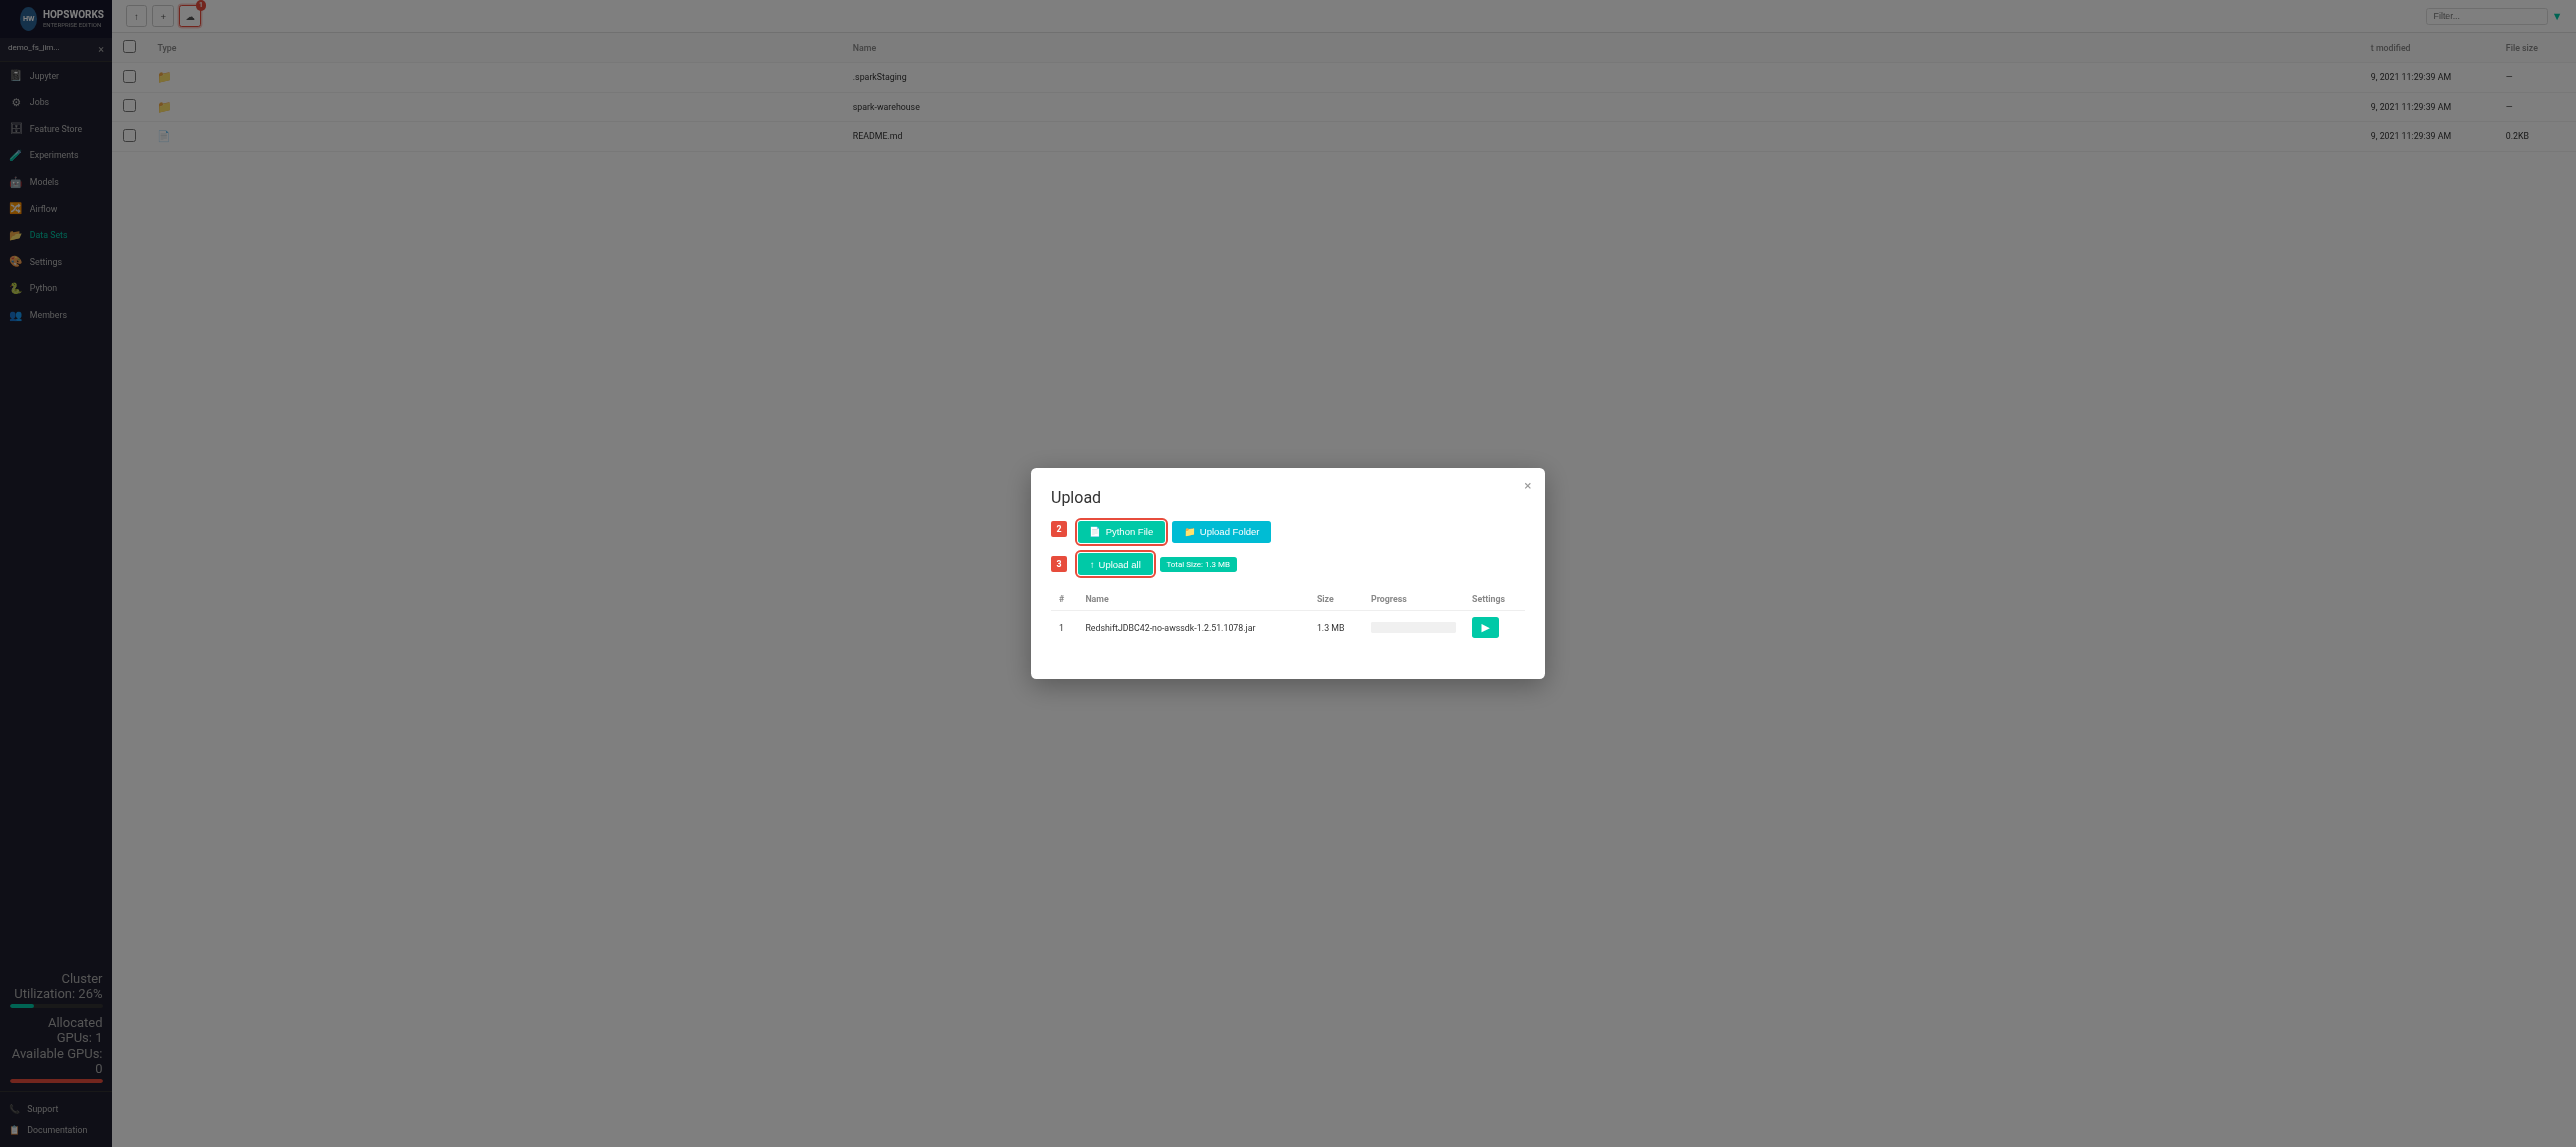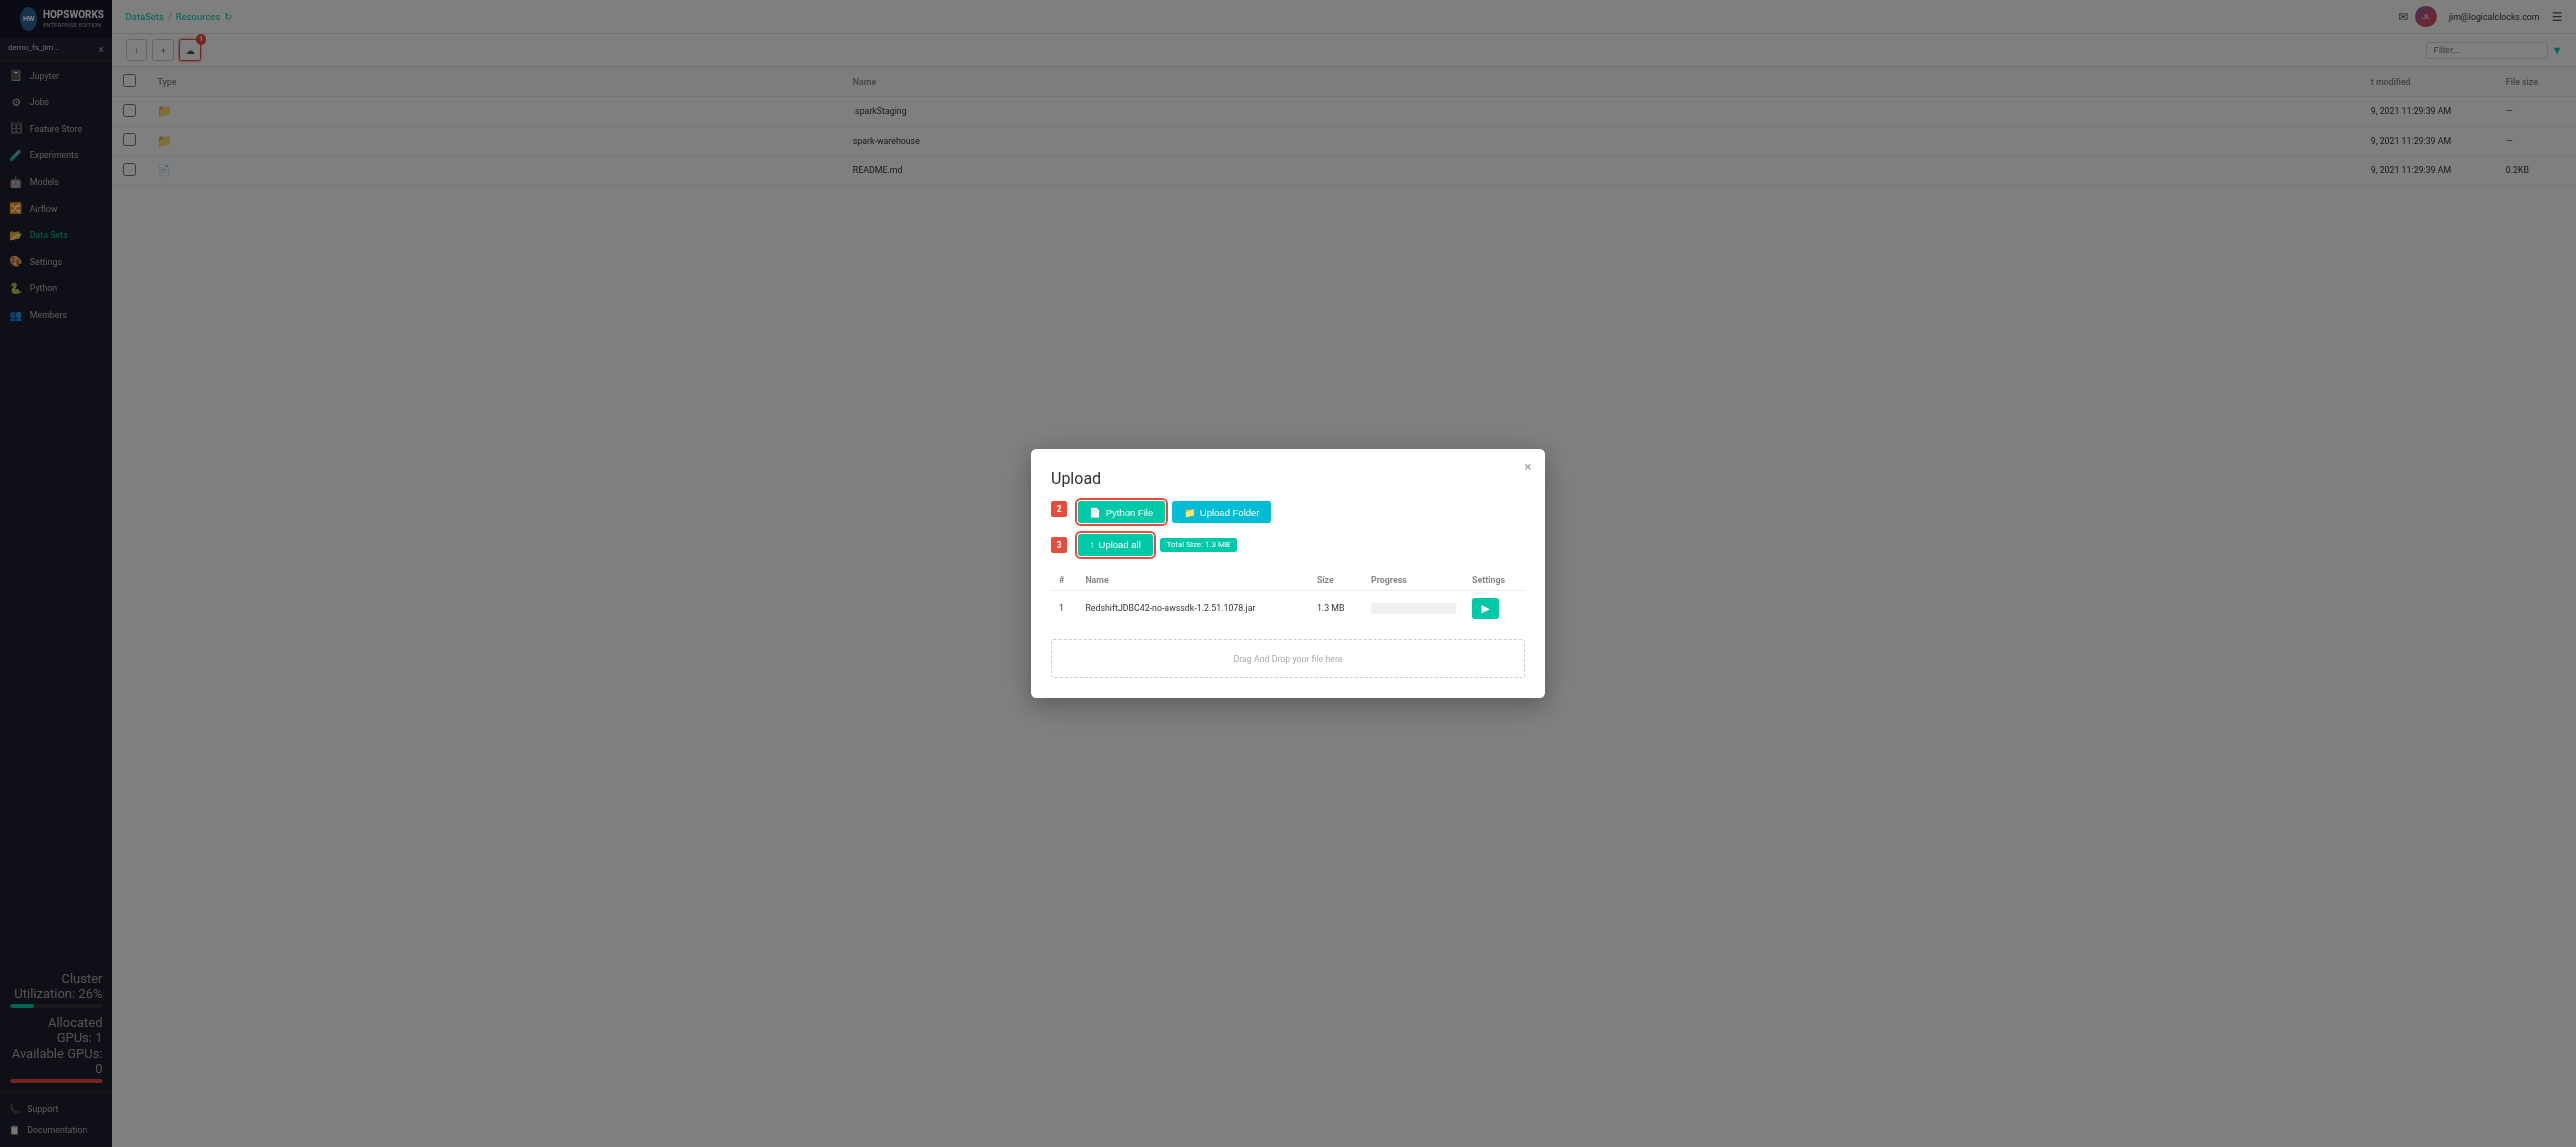--- a/index.html
+++ b/index.html
@@ -409,34 +409,20 @@
     </div>
     <div class="sidebar-bottom-item">
       <span>📋</span>
       <span>Documentation</span>
     </div>
   </div>
 </div>
 
 <div class="main-content">
 
-  <div class="top-bar">
-    <div class="breadcrumb">
-      <a href="#">DataSets</a>
-      <span class="breadcrumb-sep">/</span>
-      <a href="#">Resources</a>
-      <span class="refresh-icon">↻</span>
-    </div>
-    <div class="top-right">
-      <span class="mail-icon" style="font-size:12px; color:#555;">✉</span>
-      <div class="user-avatar">JL</div>
-      <span class="user-email">jim@logicalclocks.com</span>
-      <span class="hamburger">☰</span>
-    </div>
-  </div>
 
   <div class="file-toolbar">
     <button class="tb-btn" title="Up">
       <span>↑</span>
     </button>
     <button class="tb-btn" title="Add">
       <span>+</span>
     </button>
     <div class="tb-btn-wrap">
       <button class="tb-btn highlighted" title="Upload">
@@ -532,19 +518,16 @@
             <td class="progress-cell">
               <div class="progress-track"></div>
             </td>
             <td>
               <button class="btn-play">▶</button>
             </td>
           </tr>
         </tbody>
       </table>
 
-      <div class="drag-drop-area">
-        <span>Drag And Drop your file here</span>
-      </div>
     </div>
   </div>
 </div>
 
 
 </body></html>

